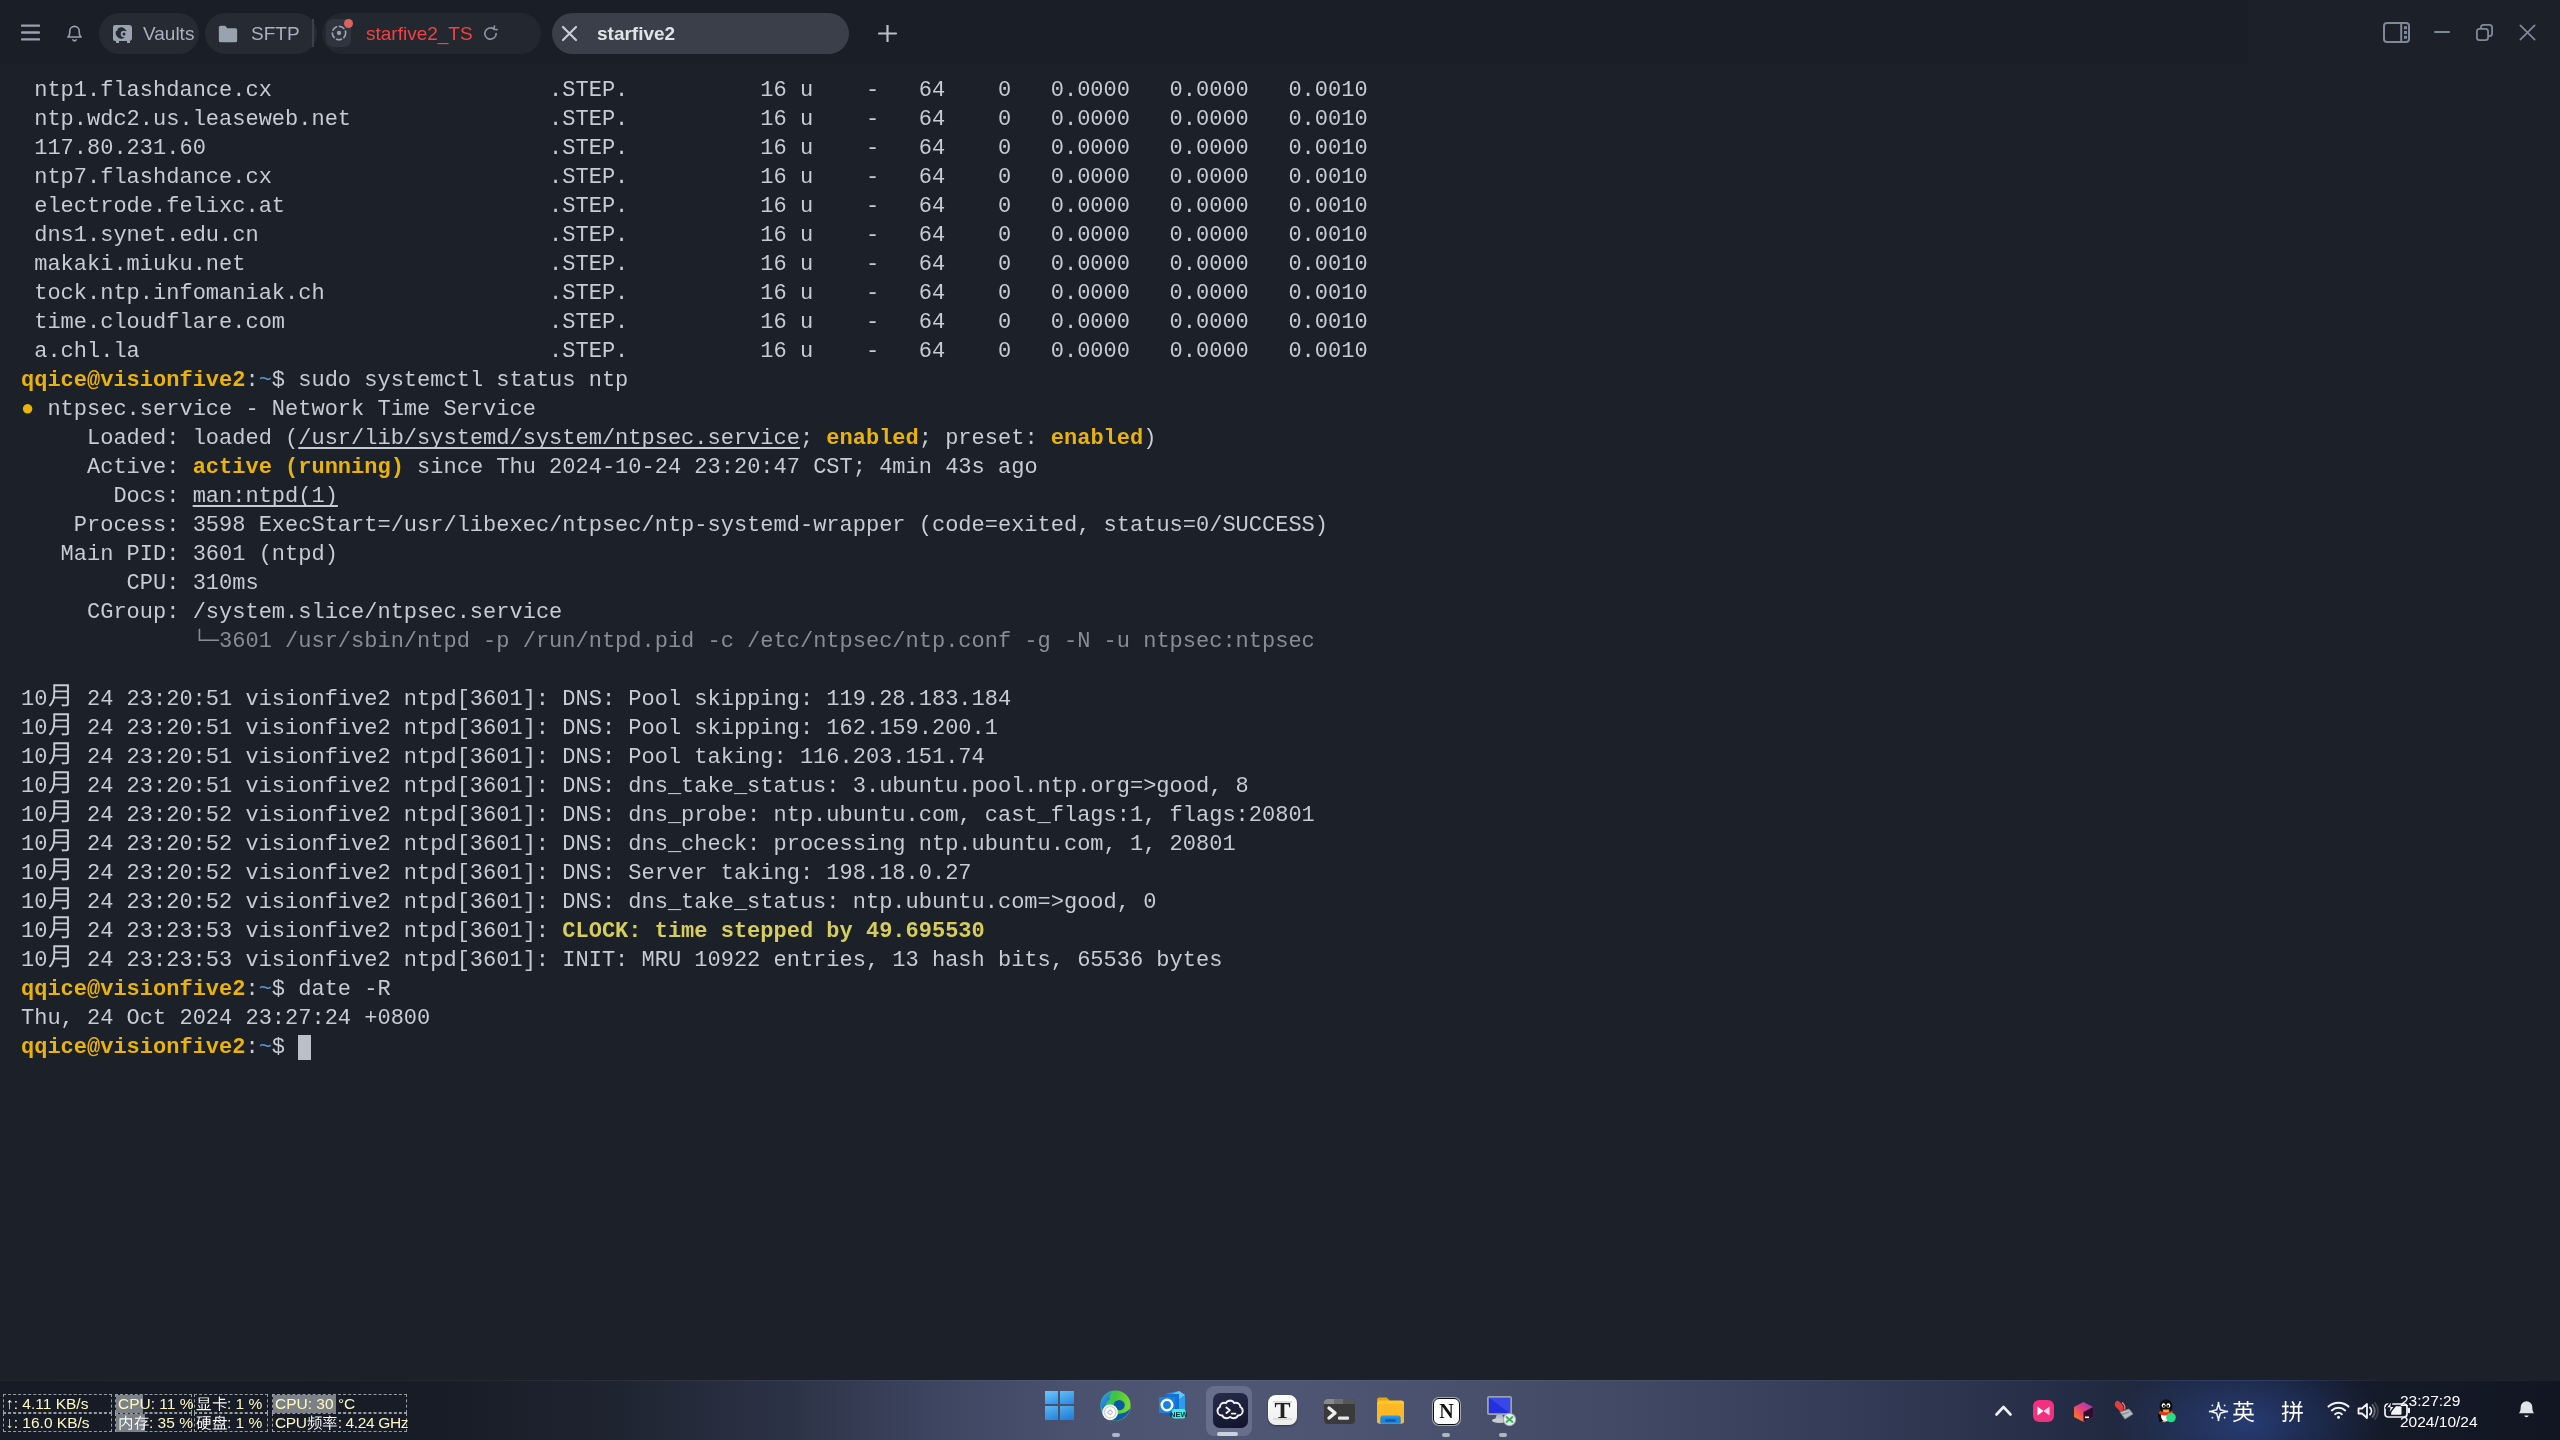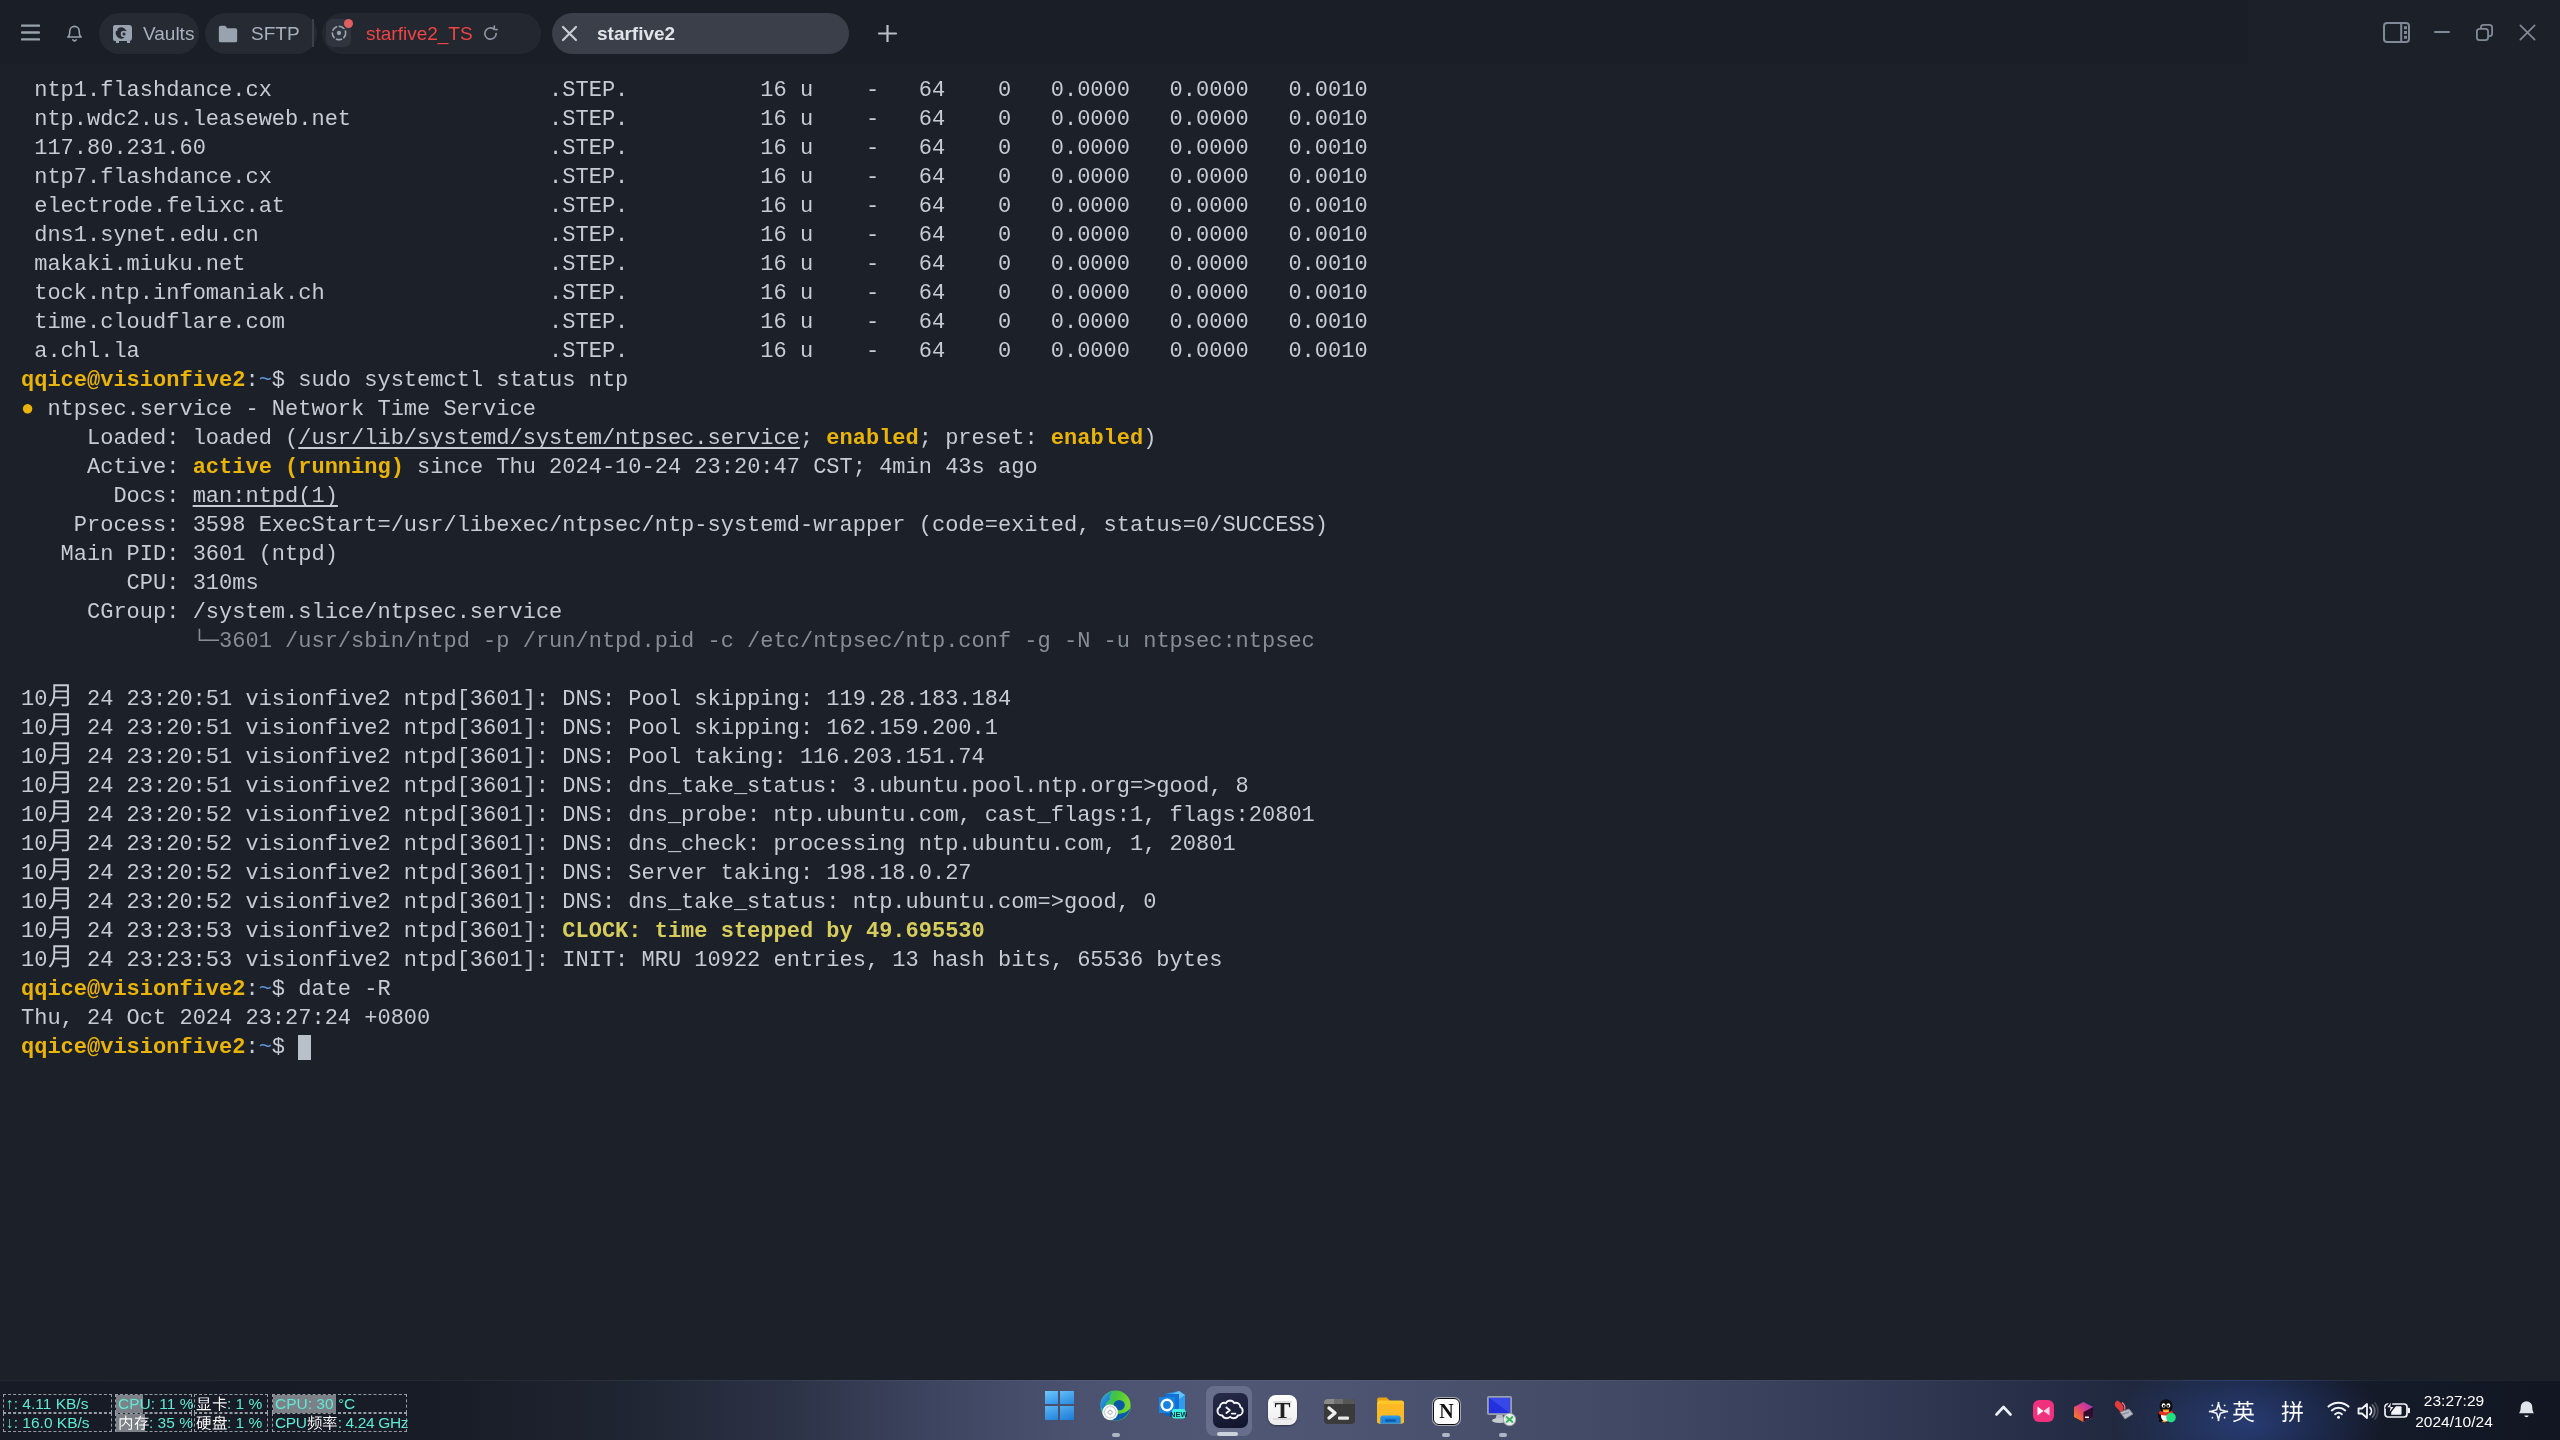--- a/index.html
+++ b/index.html
@@ -11,21 +11,21 @@
 #term .y{color:#d6cd5c}
 #term .dim{color:#878d96}
 #term u{text-underline-offset:3px;text-decoration-thickness:1.5px;text-decoration-skip-ink:none}
 #term .cur{background:#b9c0ca;color:#1c2029}
 .cjw{display:inline-block;position:relative;width:26.4px;height:16px}
 .cjw svg{position:absolute;left:0.4px;top:-6.4px;width:25.5px;height:25.5px;fill:currentColor}
 #bar{position:absolute;left:0;top:1380px;width:2560px;height:60px;background:
  radial-gradient(185px 105px at 2248px 42px,rgba(56,95,200,.44),rgba(56,95,200,0) 72%),
  linear-gradient(90deg,#171b25 0,#181c26 17%,#1f2431 24%,#2d3347 31%,#3f4662 37%,#4a5270 42%,#4f5775 47%,#4d5573 52%,#474f6b 58%,#404864 64%,#373f5b 70%,#2d354f 76%,#242c45 81%,#1b2336 86%,#161c2c 90%,#141927 95%,#121622 100%);
  border-top:1px solid rgba(255,255,255,.05)}
-.tm{position:absolute;color:#5eead4;font-size:15.5px;white-space:nowrap}
+.tm{position:absolute;color:#fef9c3;font-size:15.5px;white-space:nowrap}
 .tmbox{position:absolute;border:1px dashed #a6abb2;opacity:.9}
 .hl{position:absolute;background:#7c8087;z-index:0}
 .tm span{position:relative;z-index:1}
 .ck{width:15.5px;height:15.5px;vertical-align:-2.2px;fill:#fff}
 .tbtn{position:absolute;top:1385px;width:40px;height:40px;display:flex;align-items:center;justify-content:center}
 .runin{position:absolute;top:1433px;width:8px;height:3.5px;border-radius:2px;background:#aeb6c6}
 .ct{display:block;width:23px;height:23px;fill:#fff}
 </style></head><body>
 <svg style="position:absolute;width:0;height:0" aria-hidden="true">
     <defs>
@@ -369,16 +369,16 @@
 <path d="M13 5.5a5 5 0 0 1 0 7" fill="none" stroke="#f2f4f8" stroke-width="1.8" stroke-linecap="round"></path>
 <path d="M15.5 3a9 9 0 0 1 0 12" fill="none" stroke="#6a7078" stroke-width="1.8" stroke-linecap="round"></path>
 <path d="M18 1a12.5 12.5 0 0 1 0 16" fill="none" stroke="#3e444e" stroke-width="1.8" stroke-linecap="round"></path>
   </svg>
 <svg style="position:absolute;left:2384px;top:1399px" width="26" height="21" viewBox="0 0 26 21">
 <rect x="1" y="5" width="22" height="13" rx="3" fill="none" stroke="#f2f4f8" stroke-width="1.7"></rect>
 <rect x="23.8" y="8.8" width="2.2" height="5.4" rx="1" fill="#f2f4f8"></rect>
 <path d="M7.2 7.2h9.3a1 1 0 0 1 1 1v6.6a1 1 0 0 1-1 1H7.2z" fill="#f2f4f8"></path>
 <path d="M8.6 0.5 1.8 9h4L4.2 15.8 11 7.2H7z" fill="#f2f4f8" stroke="#141927" stroke-width="1.4" stroke-linejoin="round"></path>
   </svg>
-<div style="position:absolute;left:2400px;top:1390px;width:108px;text-align:center;color:#fff;font-size:15.5px;line-height:21px">23:27:29<br>2024/10/24</div>
+<div style="position:absolute;left:2400px;top:1390px;width:108px;text-align:left;color:#fff;font-size:15.5px;line-height:21px">23:27:29<br>2024/10/24</div>
 <svg style="position:absolute;left:2518px;top:1400px" width="17" height="22" viewBox="0 0 17 22" fill="#dfe3ea">
 <path d="M8.5 1.2a5.8 5.8 0 0 1 5.8 5.8c0 4.6 1.7 6.2 1.7 6.2H1s1.7-1.6 1.7-6.2A5.8 5.8 0 0 1 8.5 1.2z"></path>
 <path d="M6.2 15.5a2.4 2.4 0 0 0 4.6 0z"></path>
   </svg>
 </body></html>

